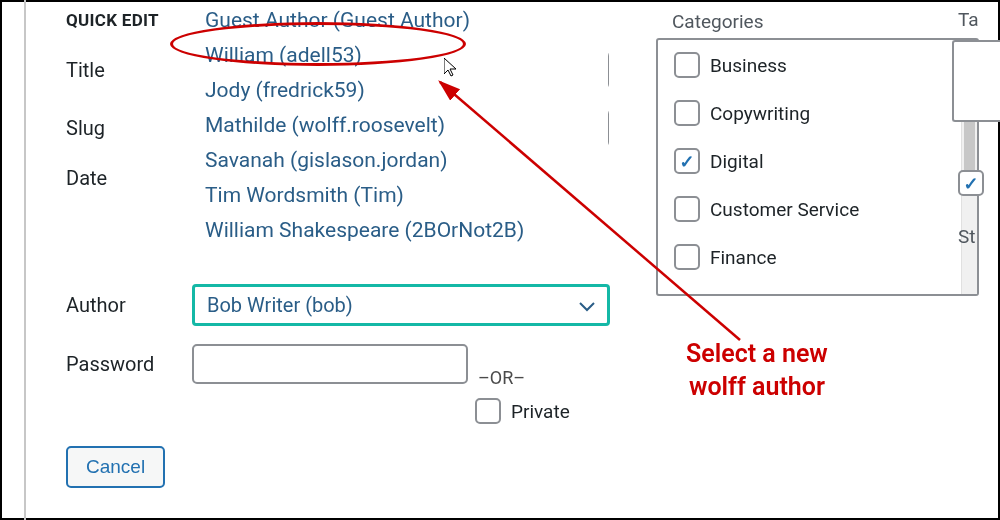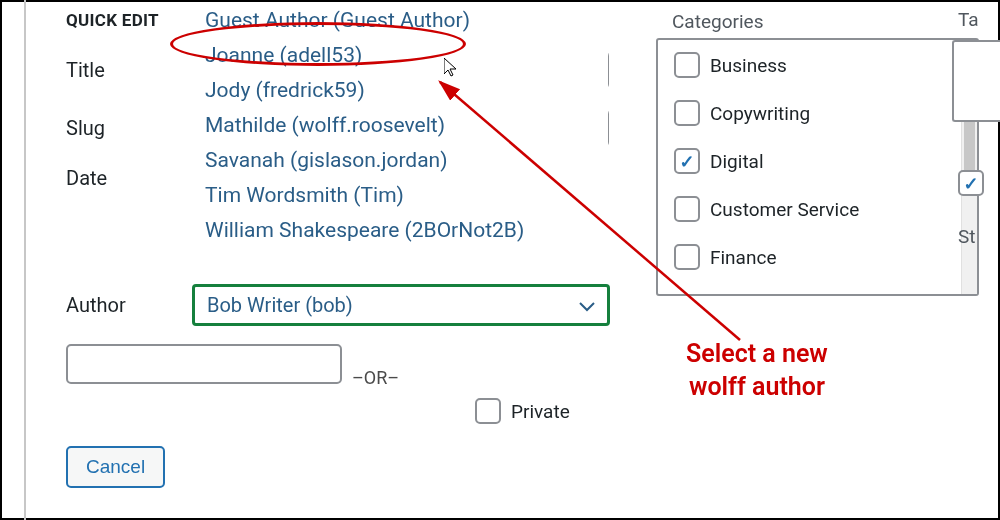--- a/index.html
+++ b/index.html
@@ -49,21 +49,21 @@
       height: 40px;
       width: 417px;
     }
     .row-title { top: 50px; }
     .row-slug  { top: 108px; }
     .row-date  { top: 166px; }
     .row-author { top: 284px; align-items: center; }
     .row-password { top: 340px; align-items: center; }
 
     .author-select {
-      border: 3px solid #15803d;
+      border: 3px solid #14b8a6;
       border-radius: 4px;
       background: #fff;
       height: 42px;
       width: 418px;
       display: flex;
       align-items: center;
       justify-content: space-between;
       padding: 0 12px;
       color: #2a5d87;
       font-size: 20px;
@@ -282,34 +282,35 @@
     <span>Bob Writer (bob)</span>
     <span class="chev">
       <svg width="16" height="10" viewBox="0 0 16 10">
           <path d="M1 1 L8 8 L15 1" stroke="#2a5d87" stroke-width="2" fill="none"></path>
         </svg>
     </span>
   </div>
 </div>
 
 <div class="field-row row-password">
+  <div class="label">Password</div>
   <div class="password-input"></div>
   <span class="or-text">–OR–</span>
 </div>
 
 <div class="private-row">
   <div class="chk"></div>
   <span>Private</span>
 </div>
 
 <button class="cancel-btn">Cancel</button>
 
 <div class="dropdown">
   <div class="opt">Guest Author (Guest Author)</div>
-  <div class="opt">Joanne (adell53)</div>
+  <div class="opt">William (adell53)</div>
   <div class="opt">Jody (fredrick59)</div>
   <div class="opt">Mathilde (wolff.roosevelt)</div>
   <div class="opt">Savanah (gislason.jordan)</div>
   <div class="opt">Tim Wordsmith (Tim)</div>
   <div class="opt">William Shakespeare (2BOrNot2B)</div>
 </div>
 
 <div class="cat-label">Categories</div>
 <div class="cat-box">
   <div class="cat-box-inner">

